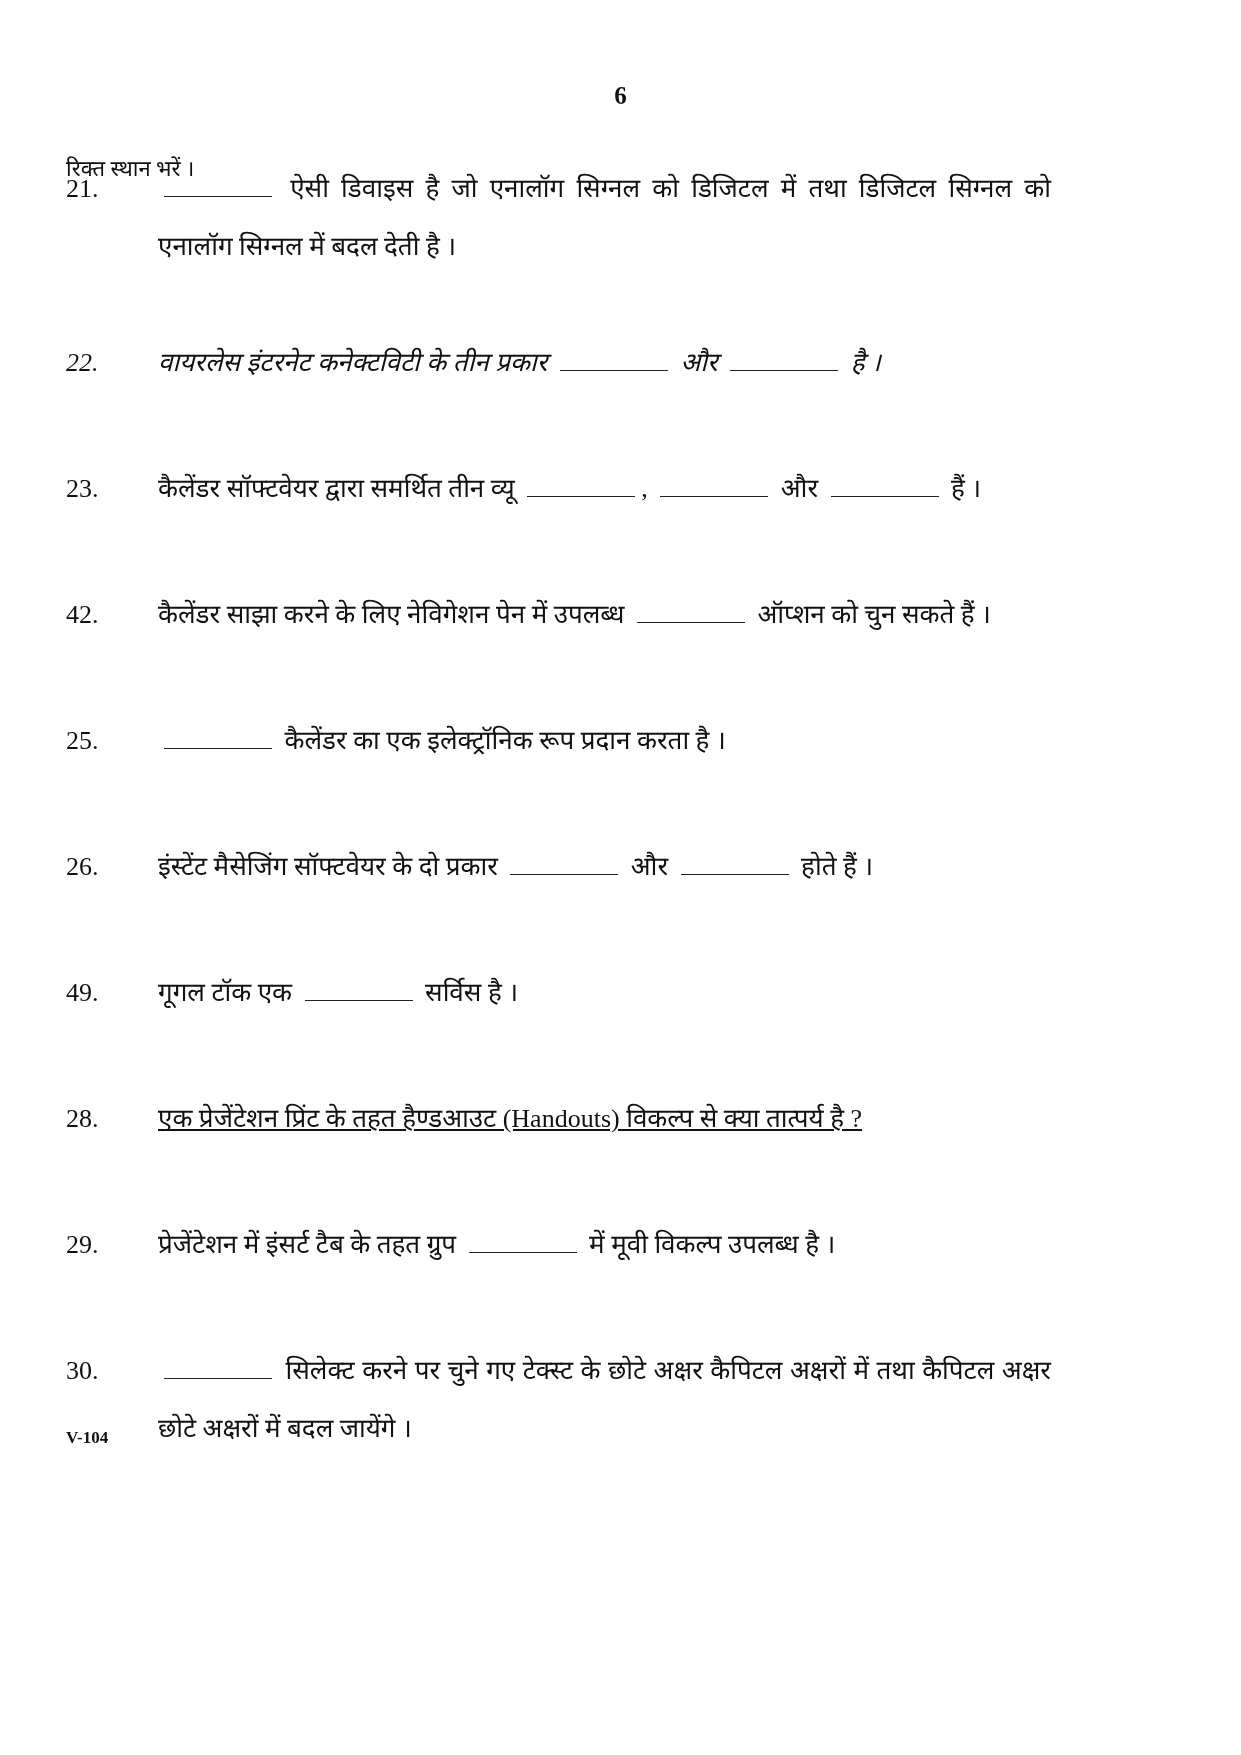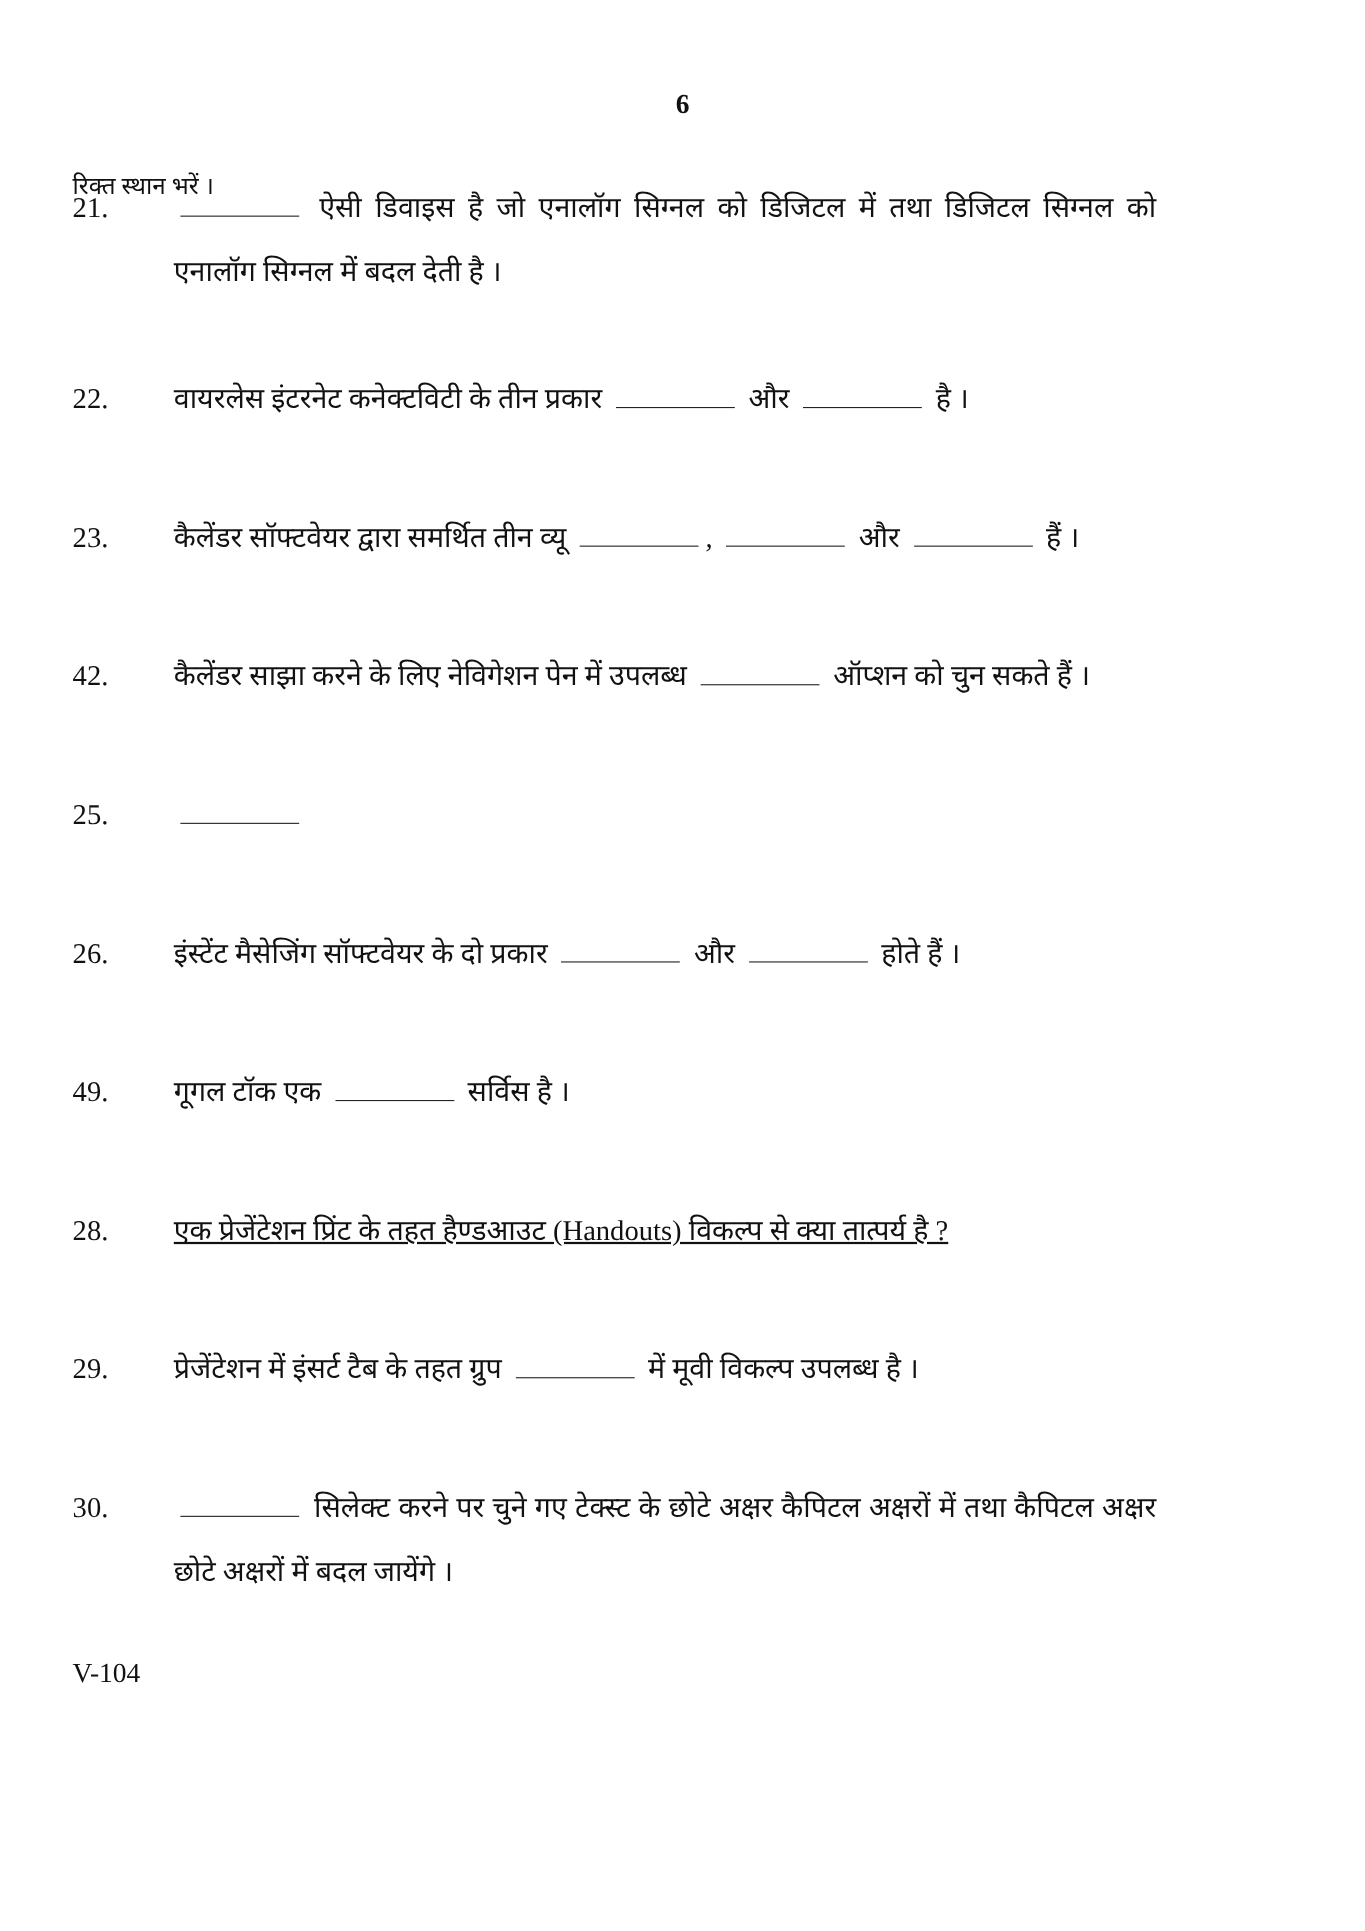--- a/index.html
+++ b/index.html
@@ -15,49 +15,49 @@
   .q {
     position: absolute; left: 66px; width: 985px; font-size: 26px; line-height: 58px;
   }
   .q .num { position: absolute; left: 0; top: 0; width: 60px; }
   .q .body { margin-left: 92px; text-align: justify; }
   .blank {
     display: inline-block; width: 108px; border-bottom: 1.5px solid #222;
     height: 16px; margin: 0 6px; vertical-align: baseline;
   }
   .footer-code {
-    position: absolute; top: 1508px; left: 66px; font-weight: normal; font-size: 25px;
+    position: absolute; top: 1428px; left: 66px; font-weight: bold; font-size: 17px;
   }
 </style>
 </head>
 <body>
 
 <div class="page-number">6</div>
 <div class="instruction">रिक्त स्थान भरें ।</div>
 
 <div id="questions">
     <div class="q" style="top: 160px;">
       <span class="num">21.</span>
       <div class="body"><span class="blank"></span><span> ऐसी डिवाइस है जो एनालॉग सिग्नल को डिजिटल में तथा डिजिटल सिग्नल को एनालॉग सिग्नल में बदल देती है । </span></div>
     </div>
-    <div class="q" style="top: 334px;">
+    <div class="q" style="top: 334px; font-style: italic;">
       <span class="num">22.</span>
       <div class="body"><span>वायरलेस इंटरनेट कनेक्टविटी के तीन प्रकार </span><span class="blank"></span><span> और </span><span class="blank"></span><span> है । </span></div>
     </div>
     <div class="q" style="top: 460px;">
       <span class="num">23.</span>
       <div class="body"><span>कैलेंडर सॉफ्टवेयर द्वारा समर्थित तीन व्यू </span><span class="blank"></span><span>, </span><span class="blank"></span><span> और </span><span class="blank"></span><span> हैं । </span></div>
     </div>
     <div class="q" style="top: 586px;">
       <span class="num">42.</span>
       <div class="body"><span>कैलेंडर साझा करने के लिए नेविगेशन पेन में उपलब्ध </span><span class="blank"></span><span> ऑप्शन को चुन सकते हैं । </span></div>
     </div>
     <div class="q" style="top: 712px;">
       <span class="num">25.</span>
-      <div class="body"><span class="blank"></span></div>
+      <div class="body"><span class="blank"></span><span> कैलेंडर का एक इलेक्ट्रॉनिक रूप प्रदान करता है । </span></div>
     </div>
     <div class="q" style="top: 838px;">
       <span class="num">26.</span>
       <div class="body"><span>इंस्टेंट मैसेजिंग सॉफ्टवेयर के दो प्रकार </span><span class="blank"></span><span> और </span><span class="blank"></span><span> होते हैं । </span></div>
     </div>
     <div class="q" style="top: 964px;">
       <span class="num">49.</span>
       <div class="body"><span>गूगल टॉक एक </span><span class="blank"></span><span> सर्विस है । </span></div>
     </div>
     <div class="q" style="top: 1090px; text-decoration: underline;">

